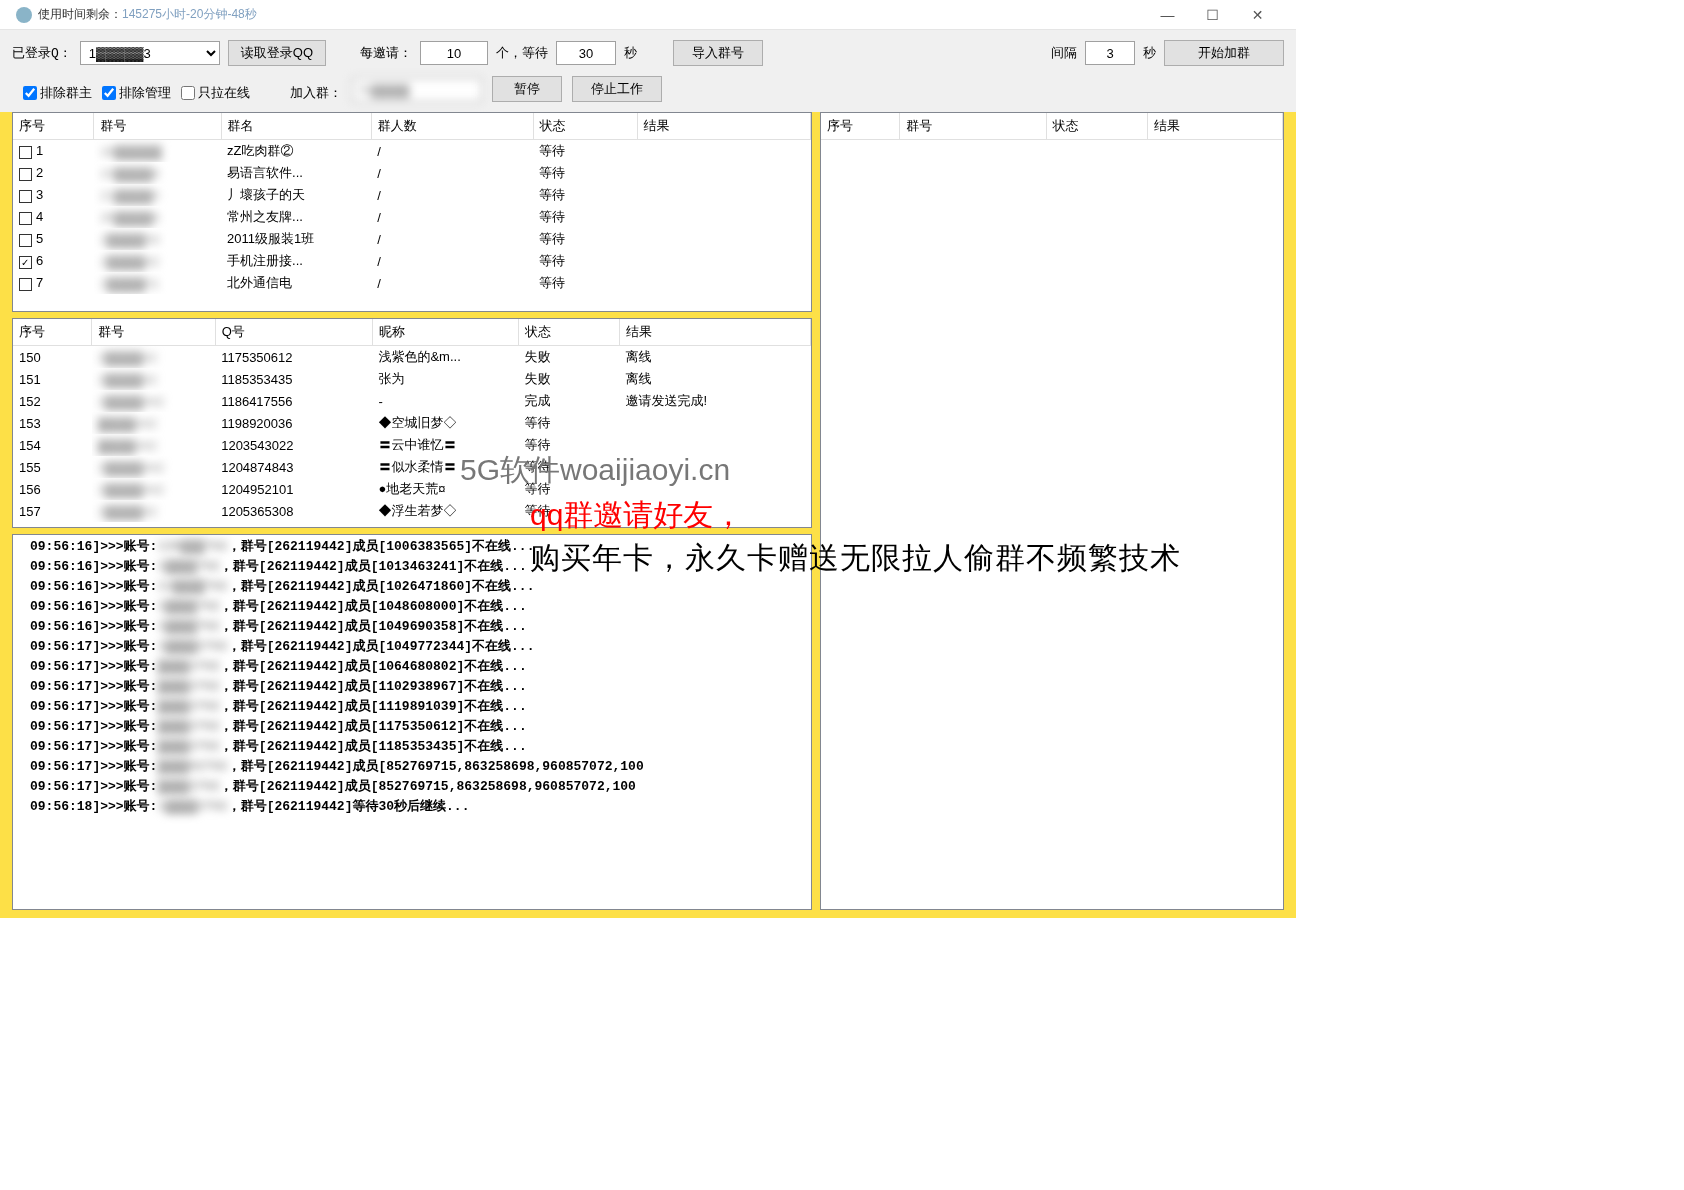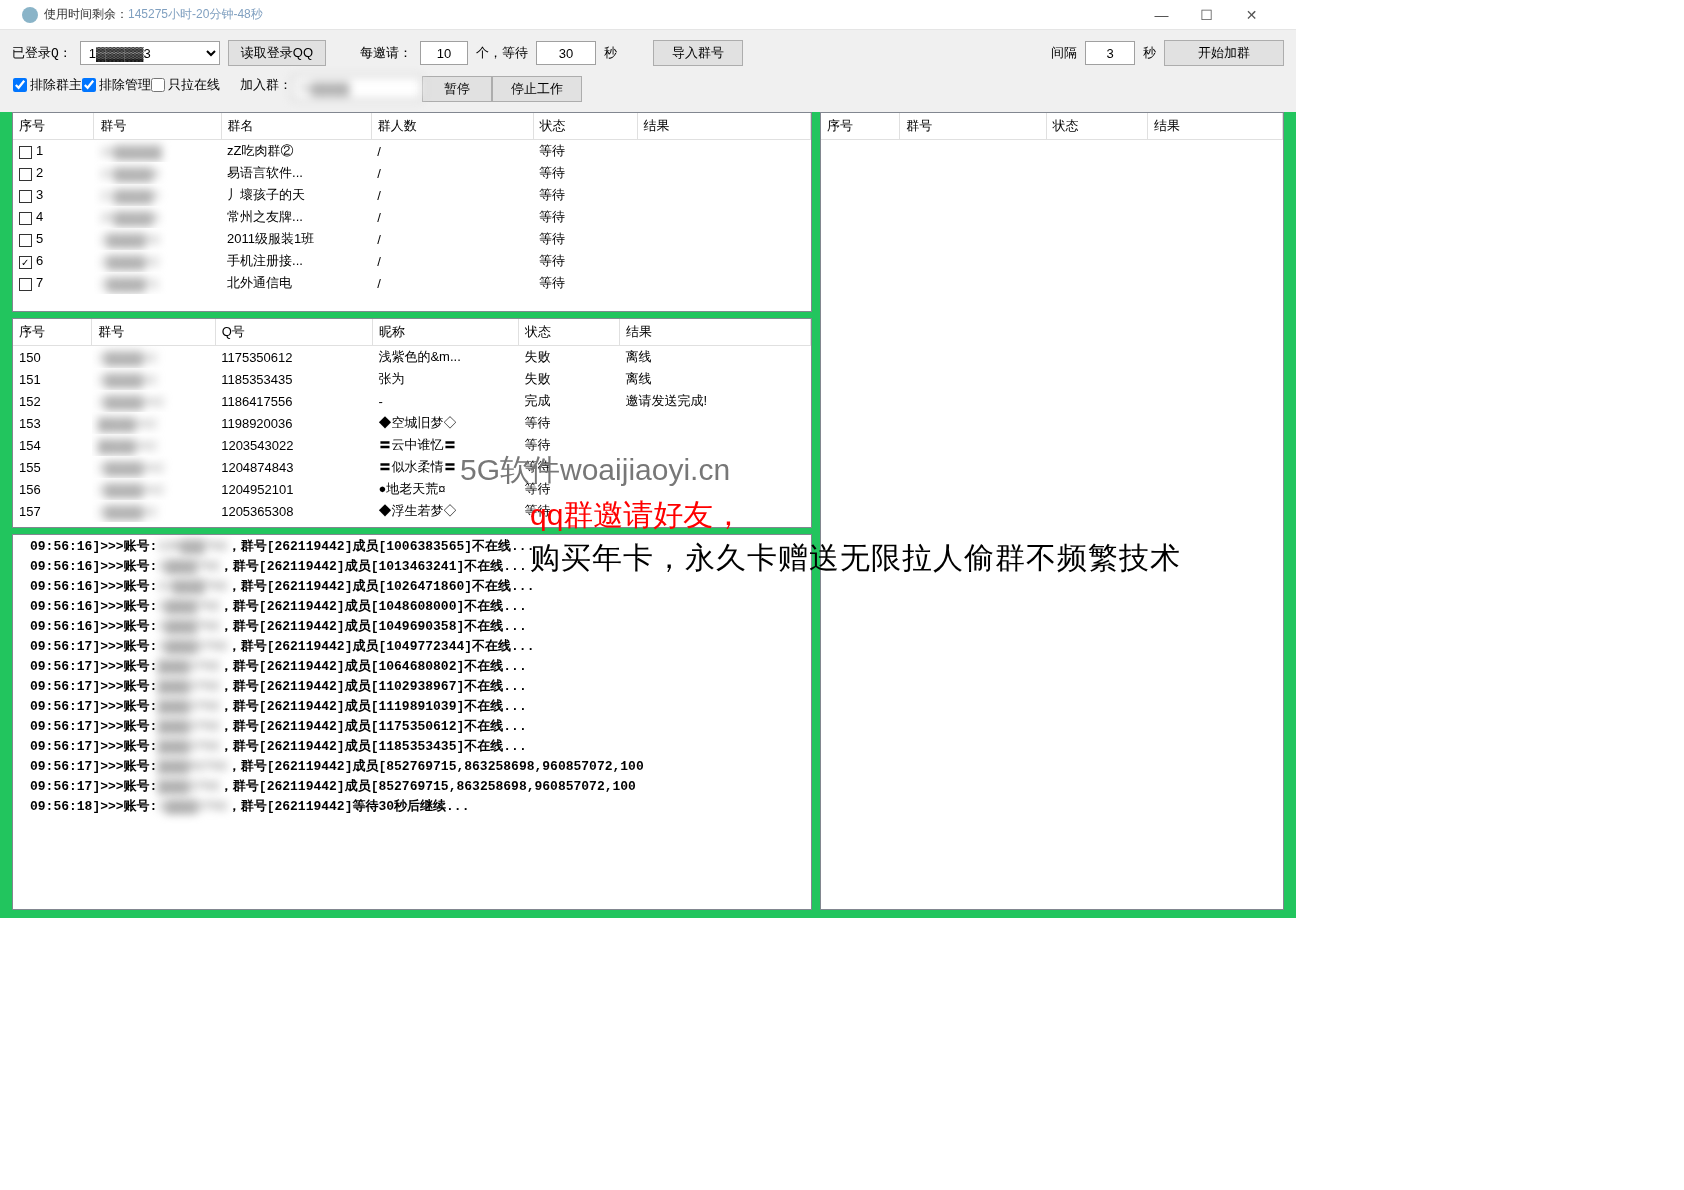--- a/index.html
+++ b/index.html
@@ -1,31 +1,31 @@
 <!DOCTYPE html>
 <html><head>
 <meta charset="utf-8">
 <style>
 * { box-sizing: border-box; margin: 0; padding: 0; }
 body { font-family: "Microsoft YaHei", Arial, sans-serif; font-size: 13px; background: #fff; width: 1296px; height: 918px; position: relative; overflow: hidden; }
-.titlebar { height: 30px; background: #fff; border-bottom: 1px solid #e5e5e5; display: flex; align-items: center; padding: 0 22px; }
+.titlebar { height: 30px; background: #fff; border-bottom: 1px solid #e5e5e5; display: flex; align-items: center; padding: 0 16px; }
 .titlebar .icon { width: 16px; height: 16px; border-radius: 50%; background: #8ab4c8; margin-right: 6px; }
 .titlebar .title { color: #333; flex: 1; font-size: 12px; }
 .titlebar .winbtn { width: 45px; height: 30px; display: flex; align-items: center; justify-content: center; color: #555; font-size: 14px; cursor: pointer; }
 
 .toolbar { padding: 10px 12px 6px; display: flex; align-items: center; gap: 8px; background: #f0f0f0; }
-.toolbar2 { padding: 4px 13px 10px; display: flex; align-items: flex-start; background: #f0f0f0; }
+.toolbar2 { padding: 4px 23px 10px; display: flex; align-items: flex-end; gap: 10px; background: #f0f0f0; }
 .lbl { font-size: 13px; font-family: Liberation Mono, monospace; }
 select, input[type=text] { height: 24px; border: 1px solid #a0a0a0; background: #fff; padding: 0 4px; font-size: 13px; }
 button { height: 26px; padding: 0 12px; background: #e1e1e1; border: 1px solid #adadad; cursor: pointer; font-size: 13px; font-family: inherit; }
 .chk { display: inline-flex; align-items: center; gap: 3px; }
 .chk input { width: 14px; height: 14px; }
 .blur { filter: blur(4px); color: #999; }
 
-.content { display: flex; gap: 8px; padding: 0 12px 12px; background: #22c55e; height: calc(100% - 108px); }
+.content { display: flex; gap: 8px; padding: 0 12px 12px; background: #fde047; height: calc(100% - 108px); }
 .left { flex: 1; display: flex; flex-direction: column; gap: 6px; }
 .right { width: 464px; display: flex; flex-direction: column; }
 
 .panel { border: 1px solid #828790; background: #fff; position: relative; overflow: hidden; }
 .panel.scroll { overflow-y: scroll; }
 .p1 { height: 200px; }
 .p2 { height: 210px; }
 .p3 { flex: 1; }
 .right .panel { flex: 1; }
 
@@ -57,21 +57,21 @@
   <div class="winbtn">☐</div>
   <div class="winbtn close">✕</div>
 </div>
 
 <div class="toolbar">
   <span class="lbl">已登录Q：</span>
   <select style="width:140px"><option class="blur">1▓▓▓▓▓3</option></select>
   <button>读取登录QQ</button>
   <span style="width:18px"></span>
   <span class="lbl">每邀请：</span>
-  <input type="text" style="width: 48px; text-align: center;" value="10">
+  <input type="text" style="width: 68px; text-align: center;" value="10">
   <span class="lbl">个，等待</span>
   <input type="text" style="width: 60px; text-align: center;" value="30">
   <span class="lbl">秒</span>
   <span style="width:20px"></span>
   <button style="width:90px">导入群号</button>
   <span style="flex:1"></span>
   <span class="lbl">间隔</span>
   <input type="text" style="width: 50px; text-align: center;" value="3">
   <span class="lbl">秒</span>
   <button style="width:120px">开始加群</button>

